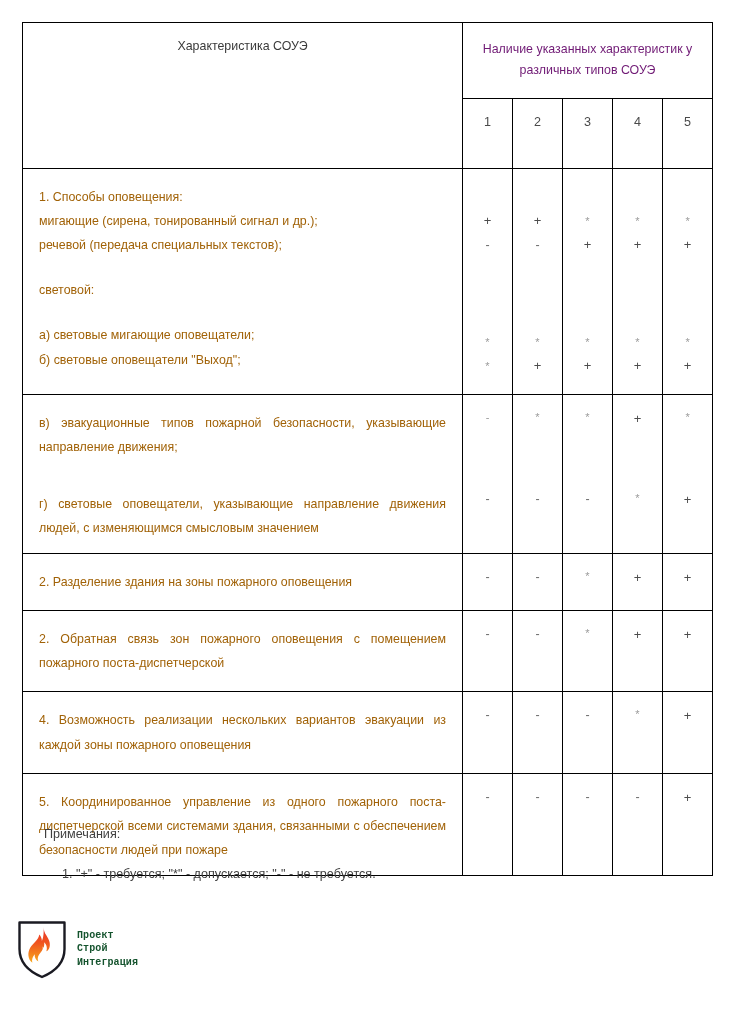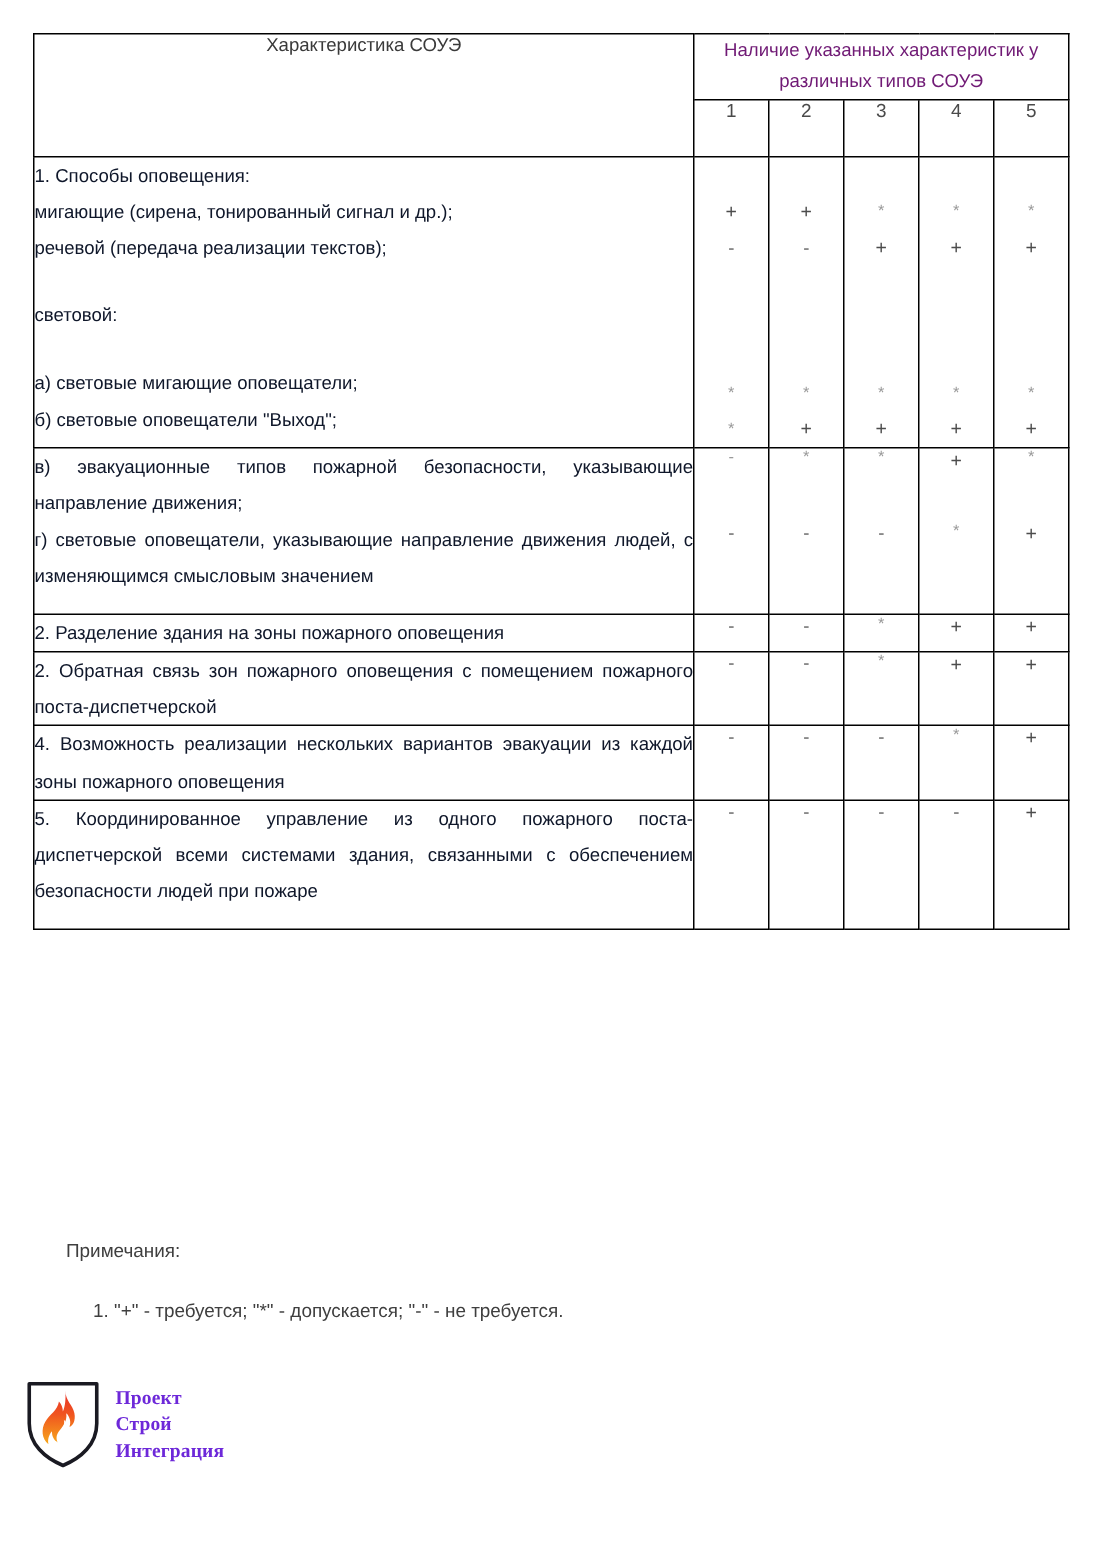--- a/index.html
+++ b/index.html
@@ -21,21 +21,21 @@
     position: absolute;
     left: 22px;
     top: 22px;
     width: 690px;
     border-collapse: collapse;
     table-layout: fixed;
     font-size: 12.4px;
   }
   #souo-table td, #souo-table th {
     border: 1px solid #000000;
-    padding: 0;
+    padding: 16px;
     vertical-align: top;
     font-weight: normal;
   }
 
   .col-char  { width: 440px; }
   .col-mark  { width: 50px; }
 
   .head-char {
     text-align: center;
     vertical-align: middle;
@@ -56,21 +56,21 @@
     color: #4a4a4a;
     font-size: 12.6px;
   }
 
   
   .desc {
     text-align: justify;
     text-align-last: left;
     padding: 7px 10px 7px 9px;
     line-height: 1.95;
-    color: #0f172a;
+    color: #a16207;
     hyphens: none;
   }
   .desc p {
     margin: 0;
     text-align: justify;
     text-align-last: left;
   }
   .desc p.spacer { height: 21px; }
 
   
@@ -126,25 +126,25 @@
     display: flex;
     align-items: center;
   }
   #logo .shield-wrap {
     width: 52px;
     height: 62px;
     flex: 0 0 auto;
   }
   #logo .logo-text {
     margin-left: 9px;
-    font-family: Liberation Serif, serif;
+    font-family: Liberation Mono, monospace;
     font-weight: bold;
-    font-size: 13px;
+    font-size: 10px;
     line-height: 1.33;
-    color: #6d28d9;
+    color: #14532d;
     letter-spacing: 0.1px;
   }
   #logo .logo-text span { display: block; }
 </style>
 </head>
 <body>
 
 <table id="souo-table">
   <colgroup>
     <col class="col-char">
@@ -166,21 +166,21 @@
       <th class="head-num">4</th>
       <th class="head-num">5</th>
     </tr>
   </thead>
   <tbody>
 
     <tr>
       <td class="desc">
         <p>1. Способы оповещения:</p>
         <p>мигающие (сирена, тонированный сигнал и др.);</p>
-        <p>речевой (передача реализации текстов);</p>
+        <p>речевой (передача специальных текстов);</p>
         <p class="spacer"></p>
         <p>световой:</p>
         <p class="spacer"></p>
         <p>а) световые мигающие оповещатели;</p>
         <p>б) световые оповещатели "Выход";</p>
       </td>
 
       <td class="mark">
         <span class="m blank">&nbsp;</span>
         <span class="m plus">+</span>

